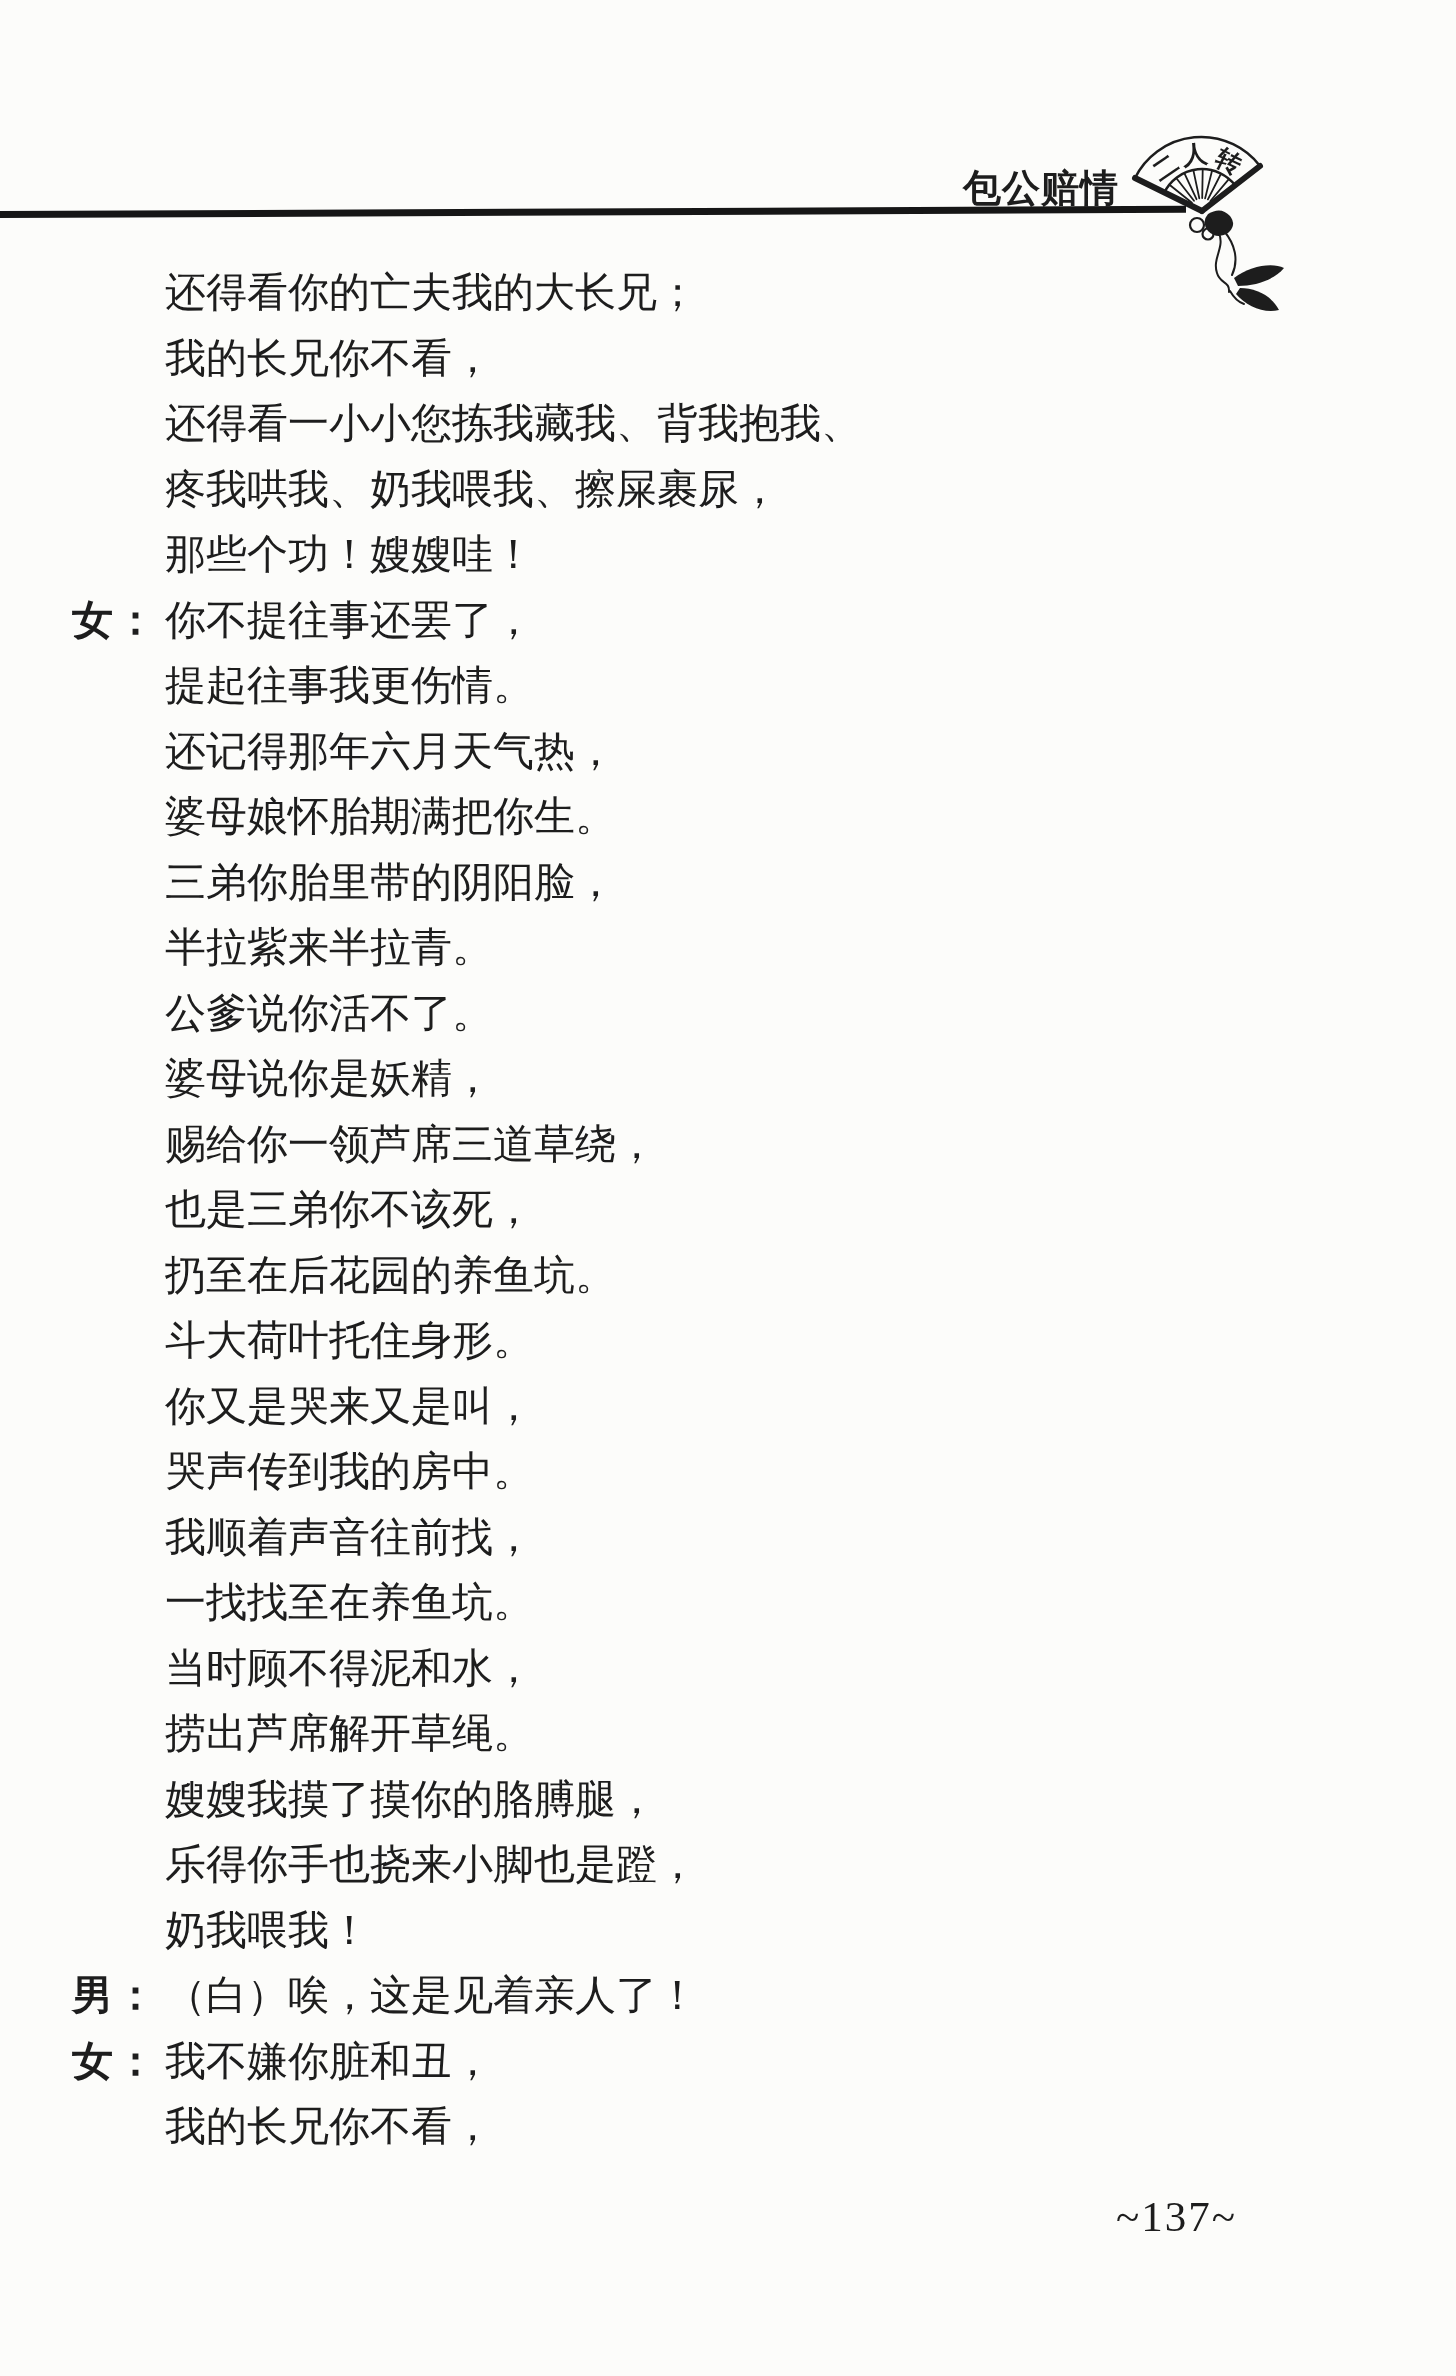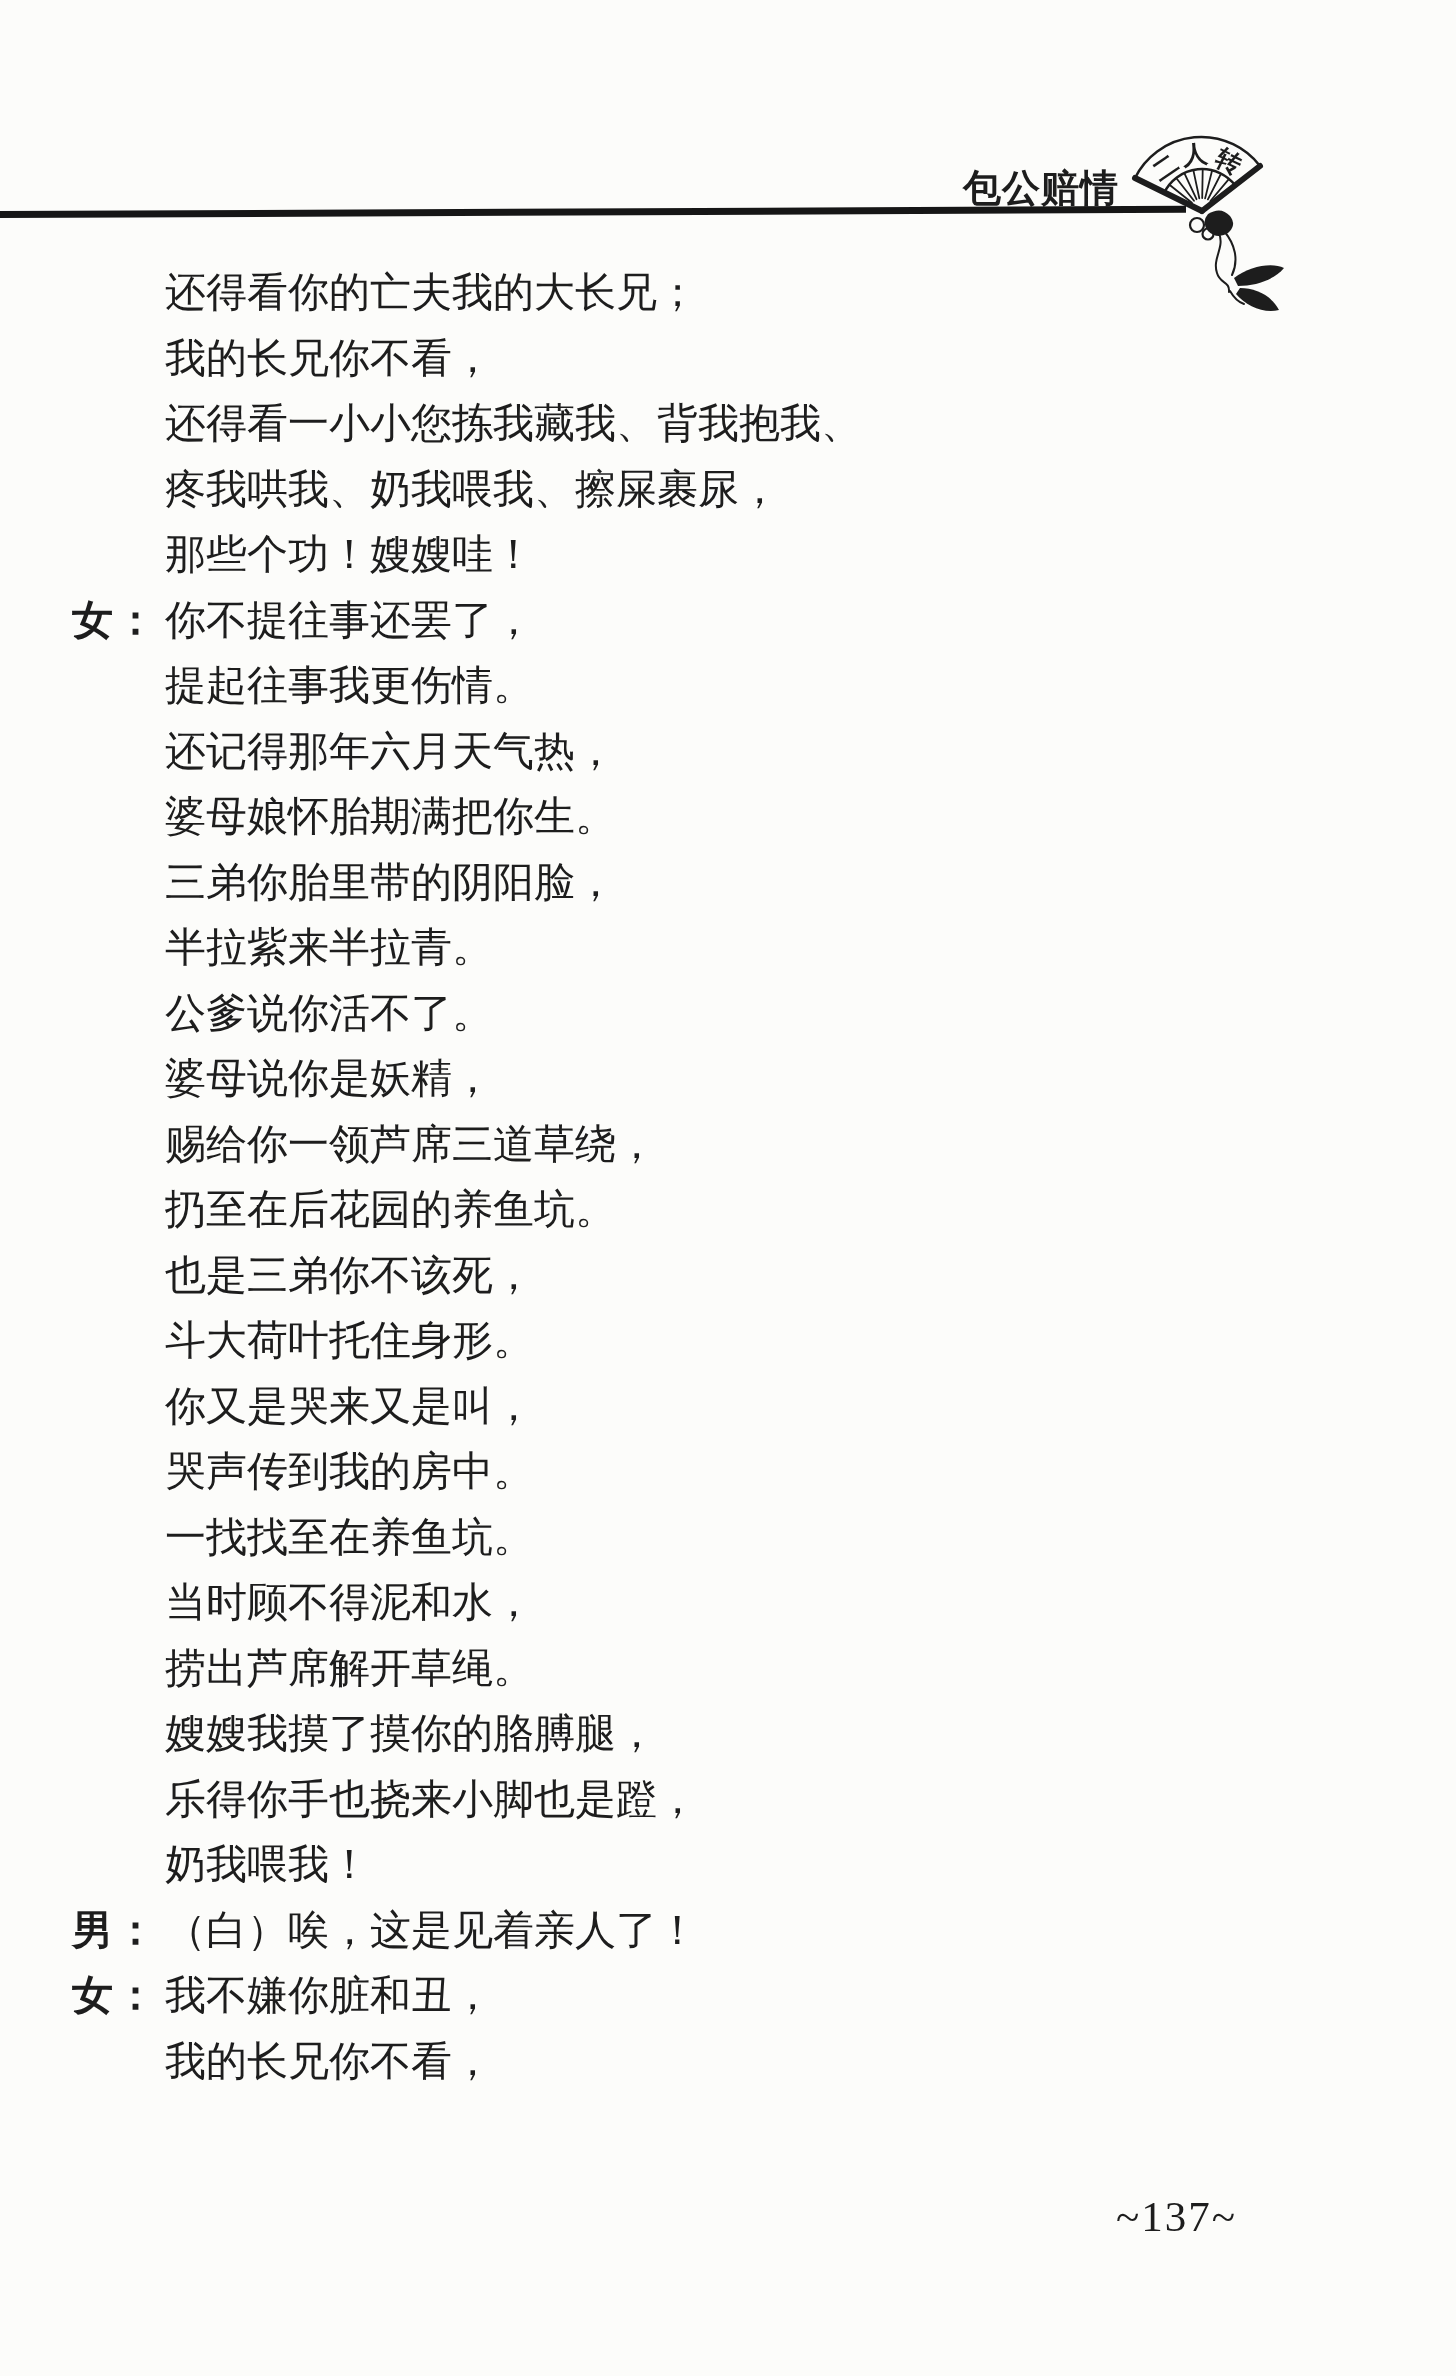--- a/index.html
+++ b/index.html
@@ -162,37 +162,41 @@
       <div class="line">
         <span class="spk"></span>
         <span class="txt">婆母说你是妖精，</span>
       </div>
       <div class="line">
         <span class="spk"></span>
         <span class="txt">赐给你一领芦席三道草绕，</span>
       </div>
       <div class="line">
         <span class="spk"></span>
+        <span class="txt">也是三弟你不该死，</span>
+      </div>
+      <div class="line">
+        <span class="spk"></span>
         <span class="txt">扔至在后花园的养鱼坑。</span>
       </div>
       <div class="line">
         <span class="spk"></span>
-        <span class="txt">也是三弟你不该死，</span>
-      </div>
-      <div class="line">
-        <span class="spk"></span>
         <span class="txt">斗大荷叶托住身形。</span>
       </div>
       <div class="line">
         <span class="spk"></span>
         <span class="txt">你又是哭来又是叫，</span>
       </div>
       <div class="line">
         <span class="spk"></span>
         <span class="txt">哭声传到我的房中。</span>
+      </div>
+      <div class="line">
+        <span class="spk"></span>
+        <span class="txt">我顺着声音往前找，</span>
       </div>
       <div class="line">
         <span class="spk"></span>
         <span class="txt">一找找至在养鱼坑。</span>
       </div>
       <div class="line">
         <span class="spk"></span>
         <span class="txt">当时顾不得泥和水，</span>
       </div>
       <div class="line">

